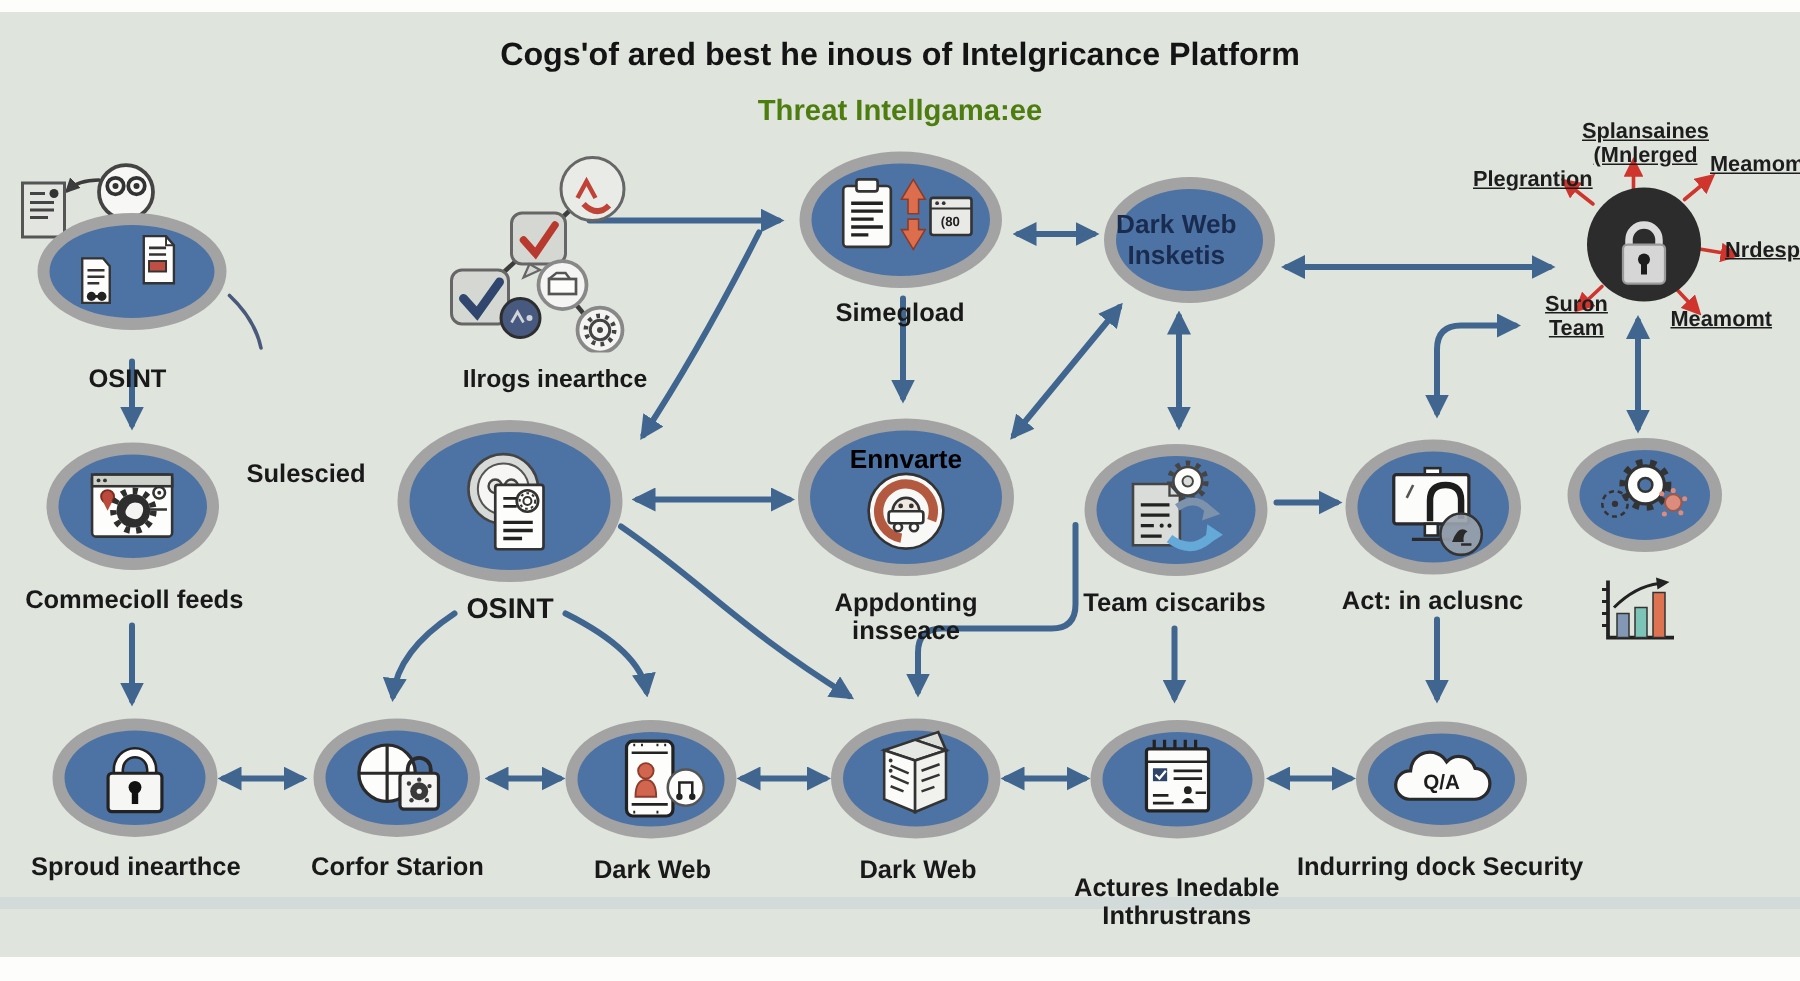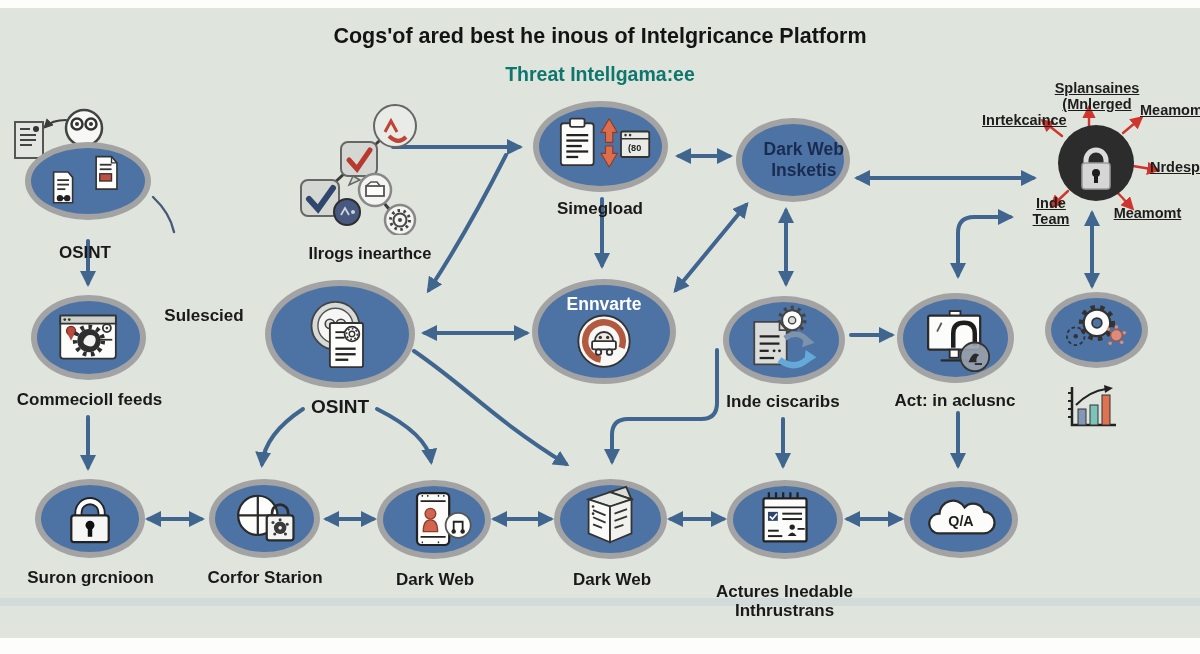--- a/index.html
+++ b/index.html
@@ -3,32 +3,32 @@
 <meta charset="utf-8">
 <style>
   html,body{margin:0;padding:0;background:#fff;}
   .stage{position:relative;width:1200px;height:654px;background:#dfe4dd;overflow:hidden;
          font-family:"Liberation Sans",sans-serif;}
   .band{position:absolute;left:0;width:1200px;background:#fdfdfc;}
   .stripe{position:absolute;left:0;width:1200px;height:8px;background:rgba(195,208,216,.45);}
   .title1{position:absolute;left:0;top:24px;width:1200px;text-align:center;
           font-size:21.5px;font-weight:bold;color:#141414;}
   .title2{position:absolute;left:0;top:63px;width:1200px;text-align:center;
-          font-size:19.5px;font-weight:bold;color:#0f766e;}
-  .node{position:absolute;background:#4d73a5;border:6px solid #a3a3a3;border-radius:50%;
-        display:flex;align-items:center;justify-content:flex-end;box-sizing:border-box;}
+          font-size:19.5px;font-weight:bold;color:#4d7c0f;}
+  .node{position:absolute;background:#4d73a5;border:8px solid #a3a3a3;border-radius:50%;
+        display:flex;align-items:center;justify-content:flex-start;box-sizing:border-box;}
   .node svg{display:block;}
   .lbl{position:absolute;font-weight:bold;color:#191919;font-size:17px;text-align:center;
        white-space:pre-line;line-height:1.14;}
   .hub-lbl{position:absolute;font-weight:bold;color:#1d1d1d;font-size:14.5px;text-align:center;
        white-space:pre-line;line-height:1.1;text-decoration:underline;}
   .node-text{font-weight:bold;color:#1a2b50;font-size:17.5px;text-align:center;
        white-space:pre-line;line-height:1.2;}
   .ennvarte-text{position:absolute;left:0;top:9px;width:100%;text-align:center;
-       font-weight:bold;color:#ffffff;font-size:17.5px;}
+       font-weight:bold;color:#000000;font-size:17.5px;}
   .connectors{position:absolute;left:0;top:0;}
   .deco{position:absolute;}
   .bang{position:absolute;font-weight:bold;font-size:22px;color:#222;}
   .hub{position:absolute;background:#2c2c2c;border-radius:50%;display:flex;
        align-items:center;justify-content:center;}
 </style>
 </head>
 <body>
 
 <div class="stage">
@@ -196,24 +196,24 @@
   <div class="hub" style="left:1058px;top:125px;width:76px;height:76px;">
     <svg width="76" height="76" viewBox="0 0 76 76">
       <path d="M28,40 v-5 a10,10 0 0 1 20,0 v5" fill="none" stroke="#dcdcdc" stroke-width="5"></path>
       <rect x="24" y="38" width="28" height="26" rx="3" fill="#d6d6d6" stroke="#9a9a9a" stroke-width="1.5"></rect>
       <circle cx="38" cy="48" r="4" fill="#1c1c1c"></circle>
         <rect x="36" y="50" width="4" height="8" fill="#1c1c1c"></rect>
     </svg>
   </div>
   <div class="hub-lbl" style="left:1042px;top:81px;width:110px;">Splansaines
 (Mnlerged</div>
-  <div class="hub-lbl" style="left:982px;top:113px;width:76px;">Inrtekcaince</div>
+  <div class="hub-lbl" style="left:982px;top:113px;width:76px;">Plegrantion</div>
   <div class="hub-lbl" style="left:1140px;top:103px;width:58px;">Meamomt</div>
   <div class="hub-lbl" style="left:1150px;top:160px;width:55px;text-align:left;">Nrdesper</div>
-  <div class="hub-lbl" style="left:1022px;top:196px;width:58px;">Inde
+  <div class="hub-lbl" style="left:1022px;top:196px;width:58px;">Suron
 Team</div>
   <div class="hub-lbl" style="left:1110px;top:206px;width:75px;">Meamomt</div>
 
   <div class="node" style="left:31px;top:295px;width:115px;height:85px;">
     <svg width="115" height="85" viewBox="0 0 115 85">
       <rect x="26" y="18" width="62" height="48" rx="3" fill="#fdfdfb" stroke="#333" stroke-width="2"></rect>
       <rect x="26" y="18" width="62" height="9" fill="#cdd1ca" stroke="#333" stroke-width="2"></rect>
       <circle cx="31" cy="22.5" r="1.5" fill="#333"></circle>
         <circle cx="36" cy="22.5" r="1.5" fill="#333"></circle>
       <circle cx="38" cy="35" r="5" fill="#b94a3c" stroke="#7e2c22" stroke-width="1.5"></circle>
@@ -260,20 +260,21 @@
       <circle cx="72" cy="63" r="28" fill="#f8f8f6" stroke="#333" stroke-width="2"></circle>
       <circle cx="72" cy="63" r="20.5" fill="none" stroke="#b2593f" stroke-width="7" stroke-dasharray="100 29" transform="rotate(100 72 63)"></circle>
       <path d="M62,63 a10,10 0 0 1 20,0" fill="#efe9e2" stroke="#333" stroke-width="2"></path>
       <circle cx="68" cy="59" r="1.8" fill="#333"></circle>
         <circle cx="76" cy="59" r="1.8" fill="#333"></circle>
       <rect x="59" y="63" width="26" height="9" rx="2" fill="#fdfdfb" stroke="#333" stroke-width="2"></rect>
       <circle cx="66" cy="75" r="3" fill="#fdfdfb" stroke="#333" stroke-width="2"></circle>
       <circle cx="78" cy="75" r="3" fill="#fdfdfb" stroke="#333" stroke-width="2"></circle>
     </svg>
   </div>
+  <div class="lbl" style="left:520px;top:392px;width:168px;">Appdonting insseace</div>
 
   <div class="node" style="left:723px;top:296px;width:122px;height:88px;">
     <svg width="122" height="88" viewBox="0 0 122 88">
       <circle cx="70" cy="22" r="11" fill="#fdfdfb" stroke="#444" stroke-width="2"></circle>
       <circle cx="70" cy="22" r="14" fill="none" stroke="#444" stroke-width="4" stroke-dasharray="3.5 4.5"></circle>
       <circle cx="70" cy="22" r="4" fill="#d9dcd8" stroke="#444" stroke-width="1.5"></circle>
       <path d="M28,24 h28 l8,9 v38 h-36 z" fill="#d9dcd8" stroke="#444" stroke-width="2"></path>
       <path d="M56,24 v9 h8" fill="none" stroke="#444" stroke-width="1.8"></path>
       <g stroke="#222" stroke-width="2.5">
           <path d="M34,40 h22"></path>
@@ -282,21 +283,21 @@
           <path d="M34,64 h16"></path>
         </g>
       <circle cx="50" cy="56" r="1.6" fill="#222"></circle>
         <circle cx="56" cy="56" r="1.6" fill="#222"></circle>
       <path d="M62,42 q14,-10 24,2" fill="none" stroke="#7d93ab" stroke-width="6"></path>
       <polygon points="84,38 95,47 81,52" fill="#7d93ab"></polygon>
       <path d="M56,66 q16,12 30,0" fill="none" stroke="#64a9d8" stroke-width="7"></path>
       <polygon points="83,72 97,63 85,55" fill="#64a9d8"></polygon>
     </svg>
   </div>
-  <div class="lbl" style="left:713px;top:392px;width:140px;">Inde ciscaribs</div>
+  <div class="lbl" style="left:713px;top:392px;width:140px;">Team ciscaribs</div>
 
   <div class="node" style="left:897px;top:293px;width:117px;height:90px;">
     <svg width="117" height="90" viewBox="0 0 117 90">
       <rect x="52" y="15" width="12" height="6" fill="#fcfcfa" stroke="#2a2a2a" stroke-width="2"></rect>
       <rect x="28" y="20" width="58" height="38" rx="2" fill="#fcfcfa" stroke="#2a2a2a" stroke-width="2.5"></rect>
       <path d="M38,38 l5,-10" stroke="#555" stroke-width="2"></path>
       <path d="M56,56 v-16 q0,-12 12,-12 q12,0 12,12 v14" fill="none" stroke="#1d1d1d" stroke-width="5"></path>
       <rect x="52" y="58" width="10" height="9" fill="#fcfcfa" stroke="#2a2a2a" stroke-width="2"></rect>
       <path d="M42,70 h30" stroke="#2a2a2a" stroke-width="2.5"></path>
       <circle cx="80" cy="66" r="16" fill="#98a1ab" fill-opacity="0.92" stroke="#333" stroke-width="2"></circle>
@@ -339,21 +340,21 @@
 
   <div class="node" style="left:35px;top:479px;width:110px;height:79px;">
     <svg width="110" height="79" viewBox="0 0 110 79">
       <path d="M42,38 v-5 a13,13 0 0 1 26,0 v5" fill="none" stroke="#222" stroke-width="9"></path>
       <path d="M42,38 v-5 a13,13 0 0 1 26,0 v5" fill="none" stroke="#fdfdfb" stroke-width="5"></path>
       <rect x="34" y="36" width="42" height="30" rx="3" fill="#f6f6f4" stroke="#222" stroke-width="2.5"></rect>
       <circle cx="55" cy="47" r="5" fill="#111"></circle>
         <rect x="52.5" y="50" width="5" height="10" fill="#111"></rect>
     </svg>
   </div>
-  <div class="lbl" style="left:8px;top:568px;width:165px;">Suron grcnioon</div>
+  <div class="lbl" style="left:8px;top:568px;width:165px;">Sproud inearthce</div>
 
   <div class="node" style="left:209px;top:479px;width:111px;height:79px;">
     <svg width="111" height="79" viewBox="0 0 111 79">
       <circle cx="48" cy="36" r="22" fill="#fdfdfb" stroke="#2a2a2a" stroke-width="2.5"></circle>
       <path d="M48,14 V58 M26,36 H70" stroke="#2a2a2a" stroke-width="2.5"></path>
       <path d="M64,36 v-3 a9,9 0 0 1 18,0 v3" fill="none" stroke="#2a2a2a" stroke-width="3"></path>
       <rect x="58" y="36" width="30" height="28" rx="3" fill="#f4f4f2" stroke="#2a2a2a" stroke-width="2.5"></rect>
       <circle cx="73" cy="50" r="7" fill="#3a3a3a"></circle>
         <circle cx="73" cy="50" r="2" fill="#f4f4f2"></circle>
       <circle cx="73" cy="41" r="1.7" fill="#3a3a3a"></circle>
@@ -426,14 +427,15 @@
   </div>
   <div class="lbl" style="left:712px;top:566px;width:145px;margin-top:16px;">Actures Inedable
 Inthrustrans</div>
 
   <div class="node" style="left:904px;top:481px;width:114px;height:77px;">
     <svg width="114" height="77" viewBox="0 0 114 77">
       <path d="M32,54 a11,11 0 0 1 1,-22 a15,15 0 0 1 28,-7 a13,13 0 0 1 22,5 a10,10 0 0 1 -1,24 z" fill="#fcfcfa" stroke="#2a2a2a" stroke-width="2.5"></path>
       <text x="57" y="46" text-anchor="middle" font-size="16" font-weight="bold" fill="#1d1d1d">Q/A</text>
     </svg>
   </div>
+  <div class="lbl" style="left:855px;top:568px;width:210px;">Indurring dock Security</div>
 
 </div>
 
 </body></html>

